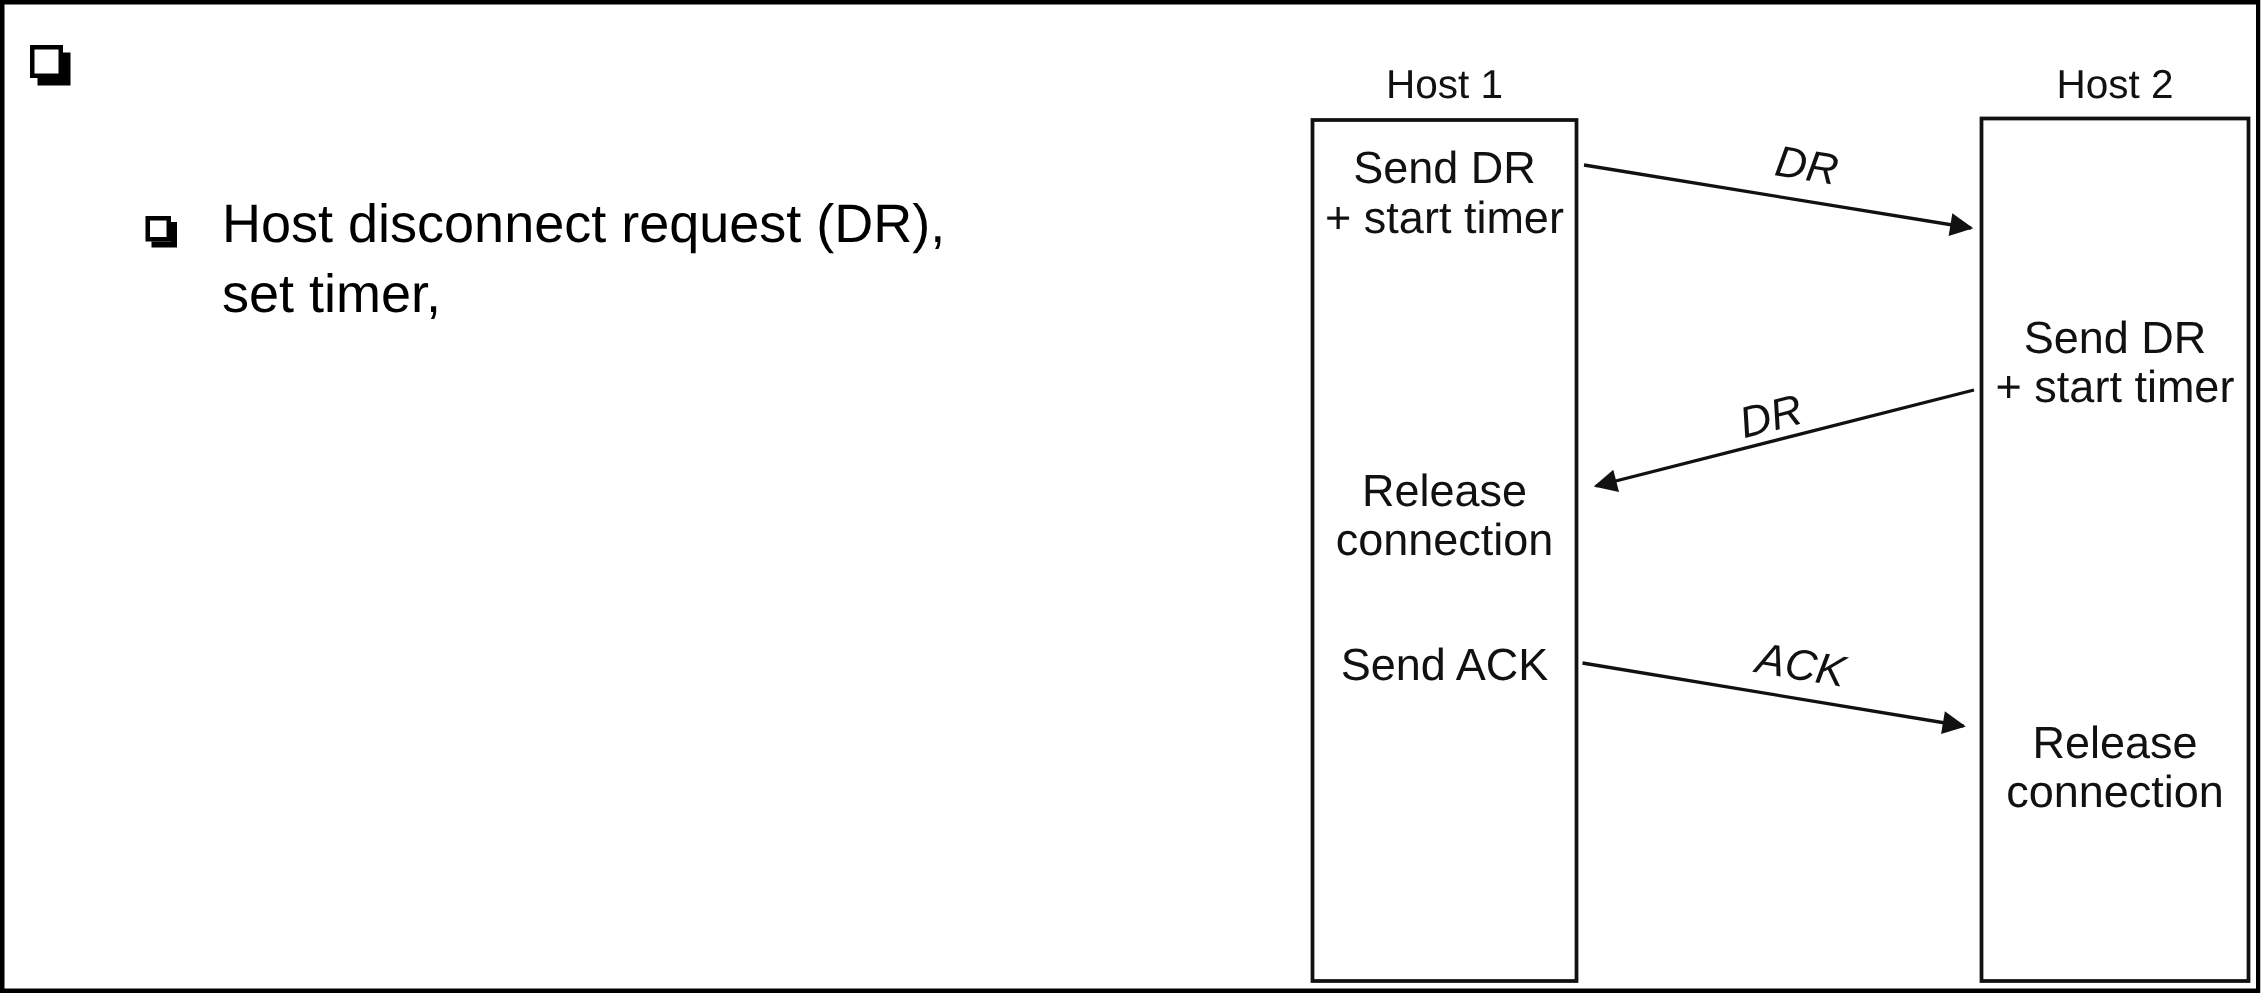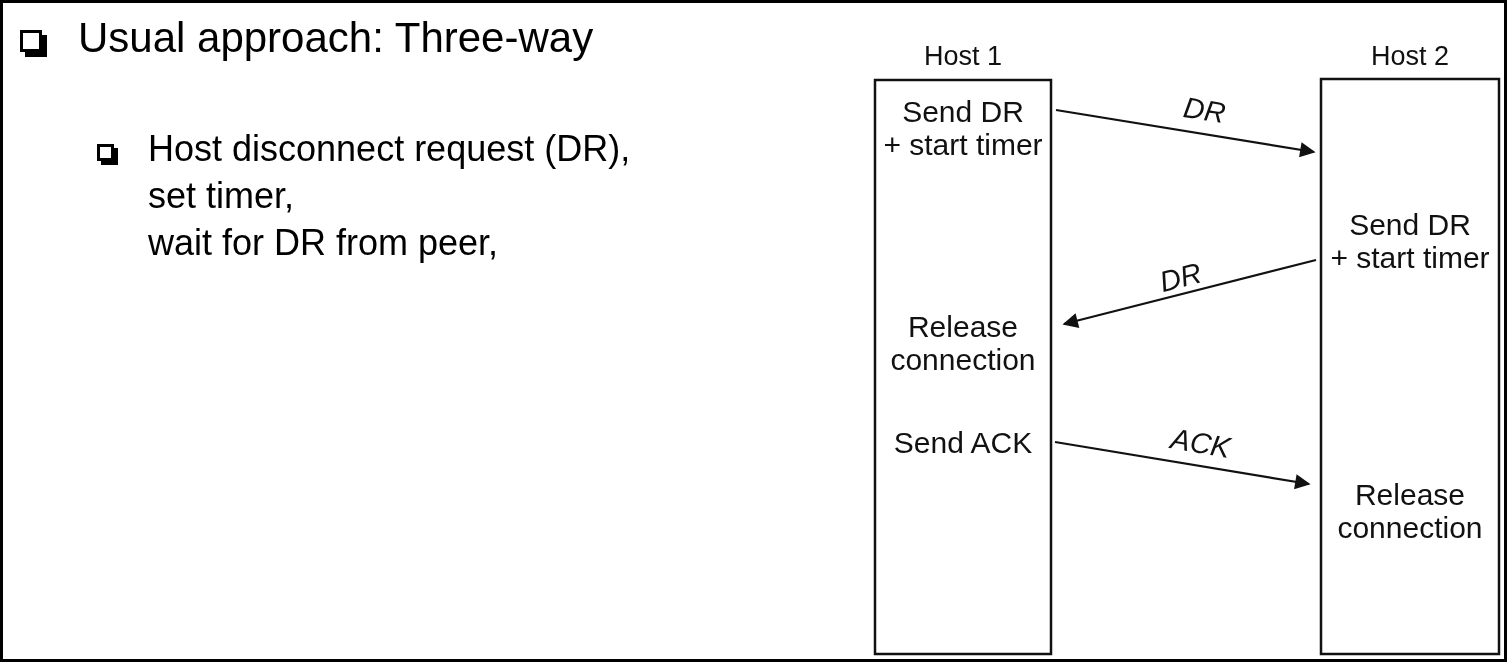--- a/index.html
+++ b/index.html
@@ -60,28 +60,26 @@
   .msg-line     { stroke: #111111; stroke-width: 2.2px; fill: none; }
   svg text      { font-family: "Liberation Sans", sans-serif; }
 </style>
 </head>
 <body>
 
 <div class="slide">
 
   <span class="sq-bullet lvl1"></span>
   <div class="main-text">
-    <div>Usual approach: Three-way</div>
   </div>
 
   <span class="sq-bullet lvl2"></span>
   <div class="sub-text">
     <div>Host disconnect request (DR),</div>
     <div>set timer,</div>
-    <div>wait for DR from peer,</div>
   </div>
 
   <svg class="diagram" width="1507" height="662" viewBox="0 0 1507 662">
     <defs>
       <marker id="arrowhead" viewBox="0 0 10 10" refX="9" refY="5" markerWidth="9" markerHeight="7" orient="auto-start-reverse">
         <path d="M0,0 L10,5 L0,10 z" fill="#111111"></path>
       </marker>
     </defs>
 
     <text class="host-title" x="960" y="62" text-anchor="middle">Host 1</text>

